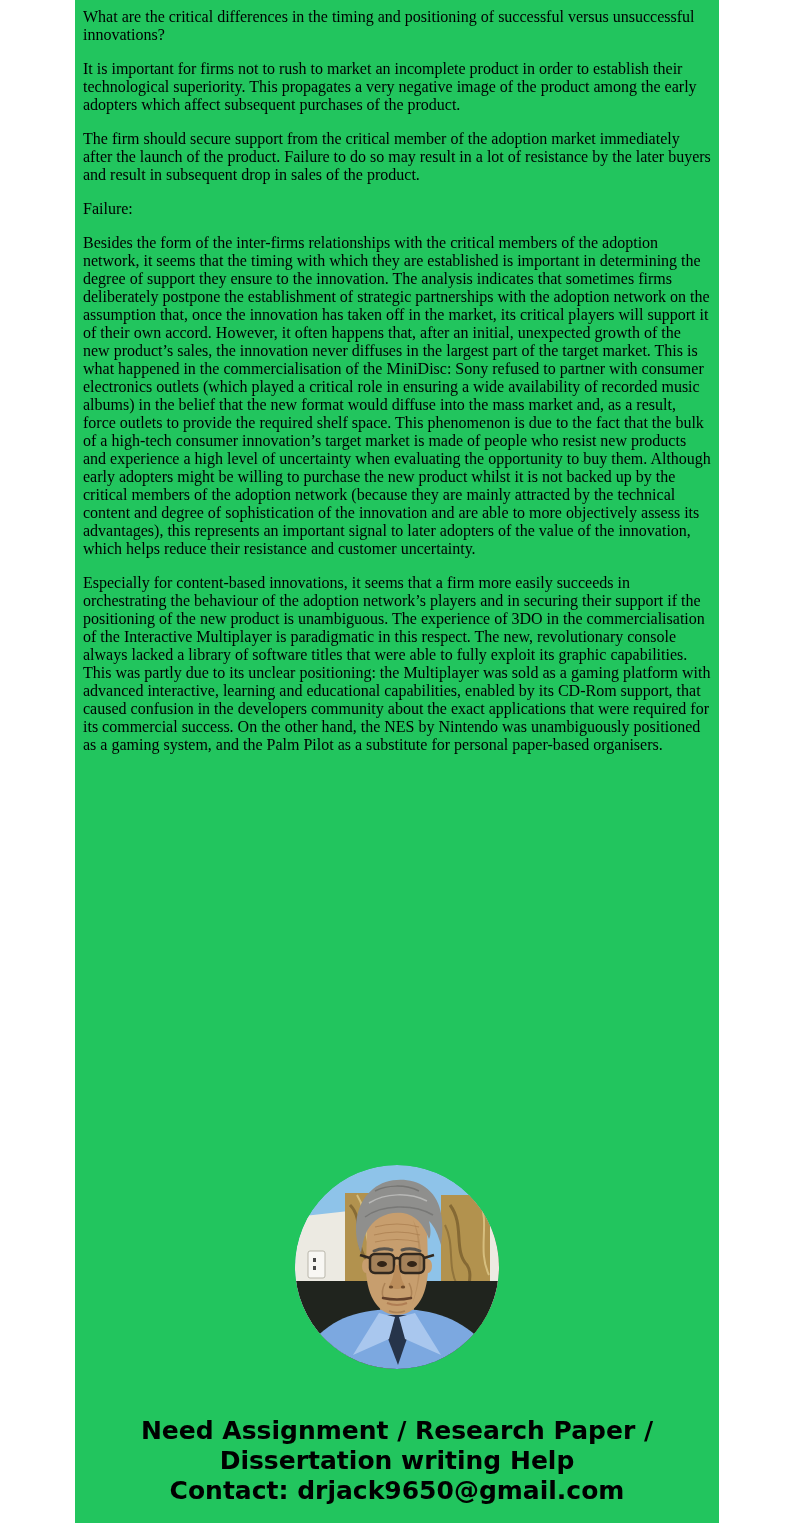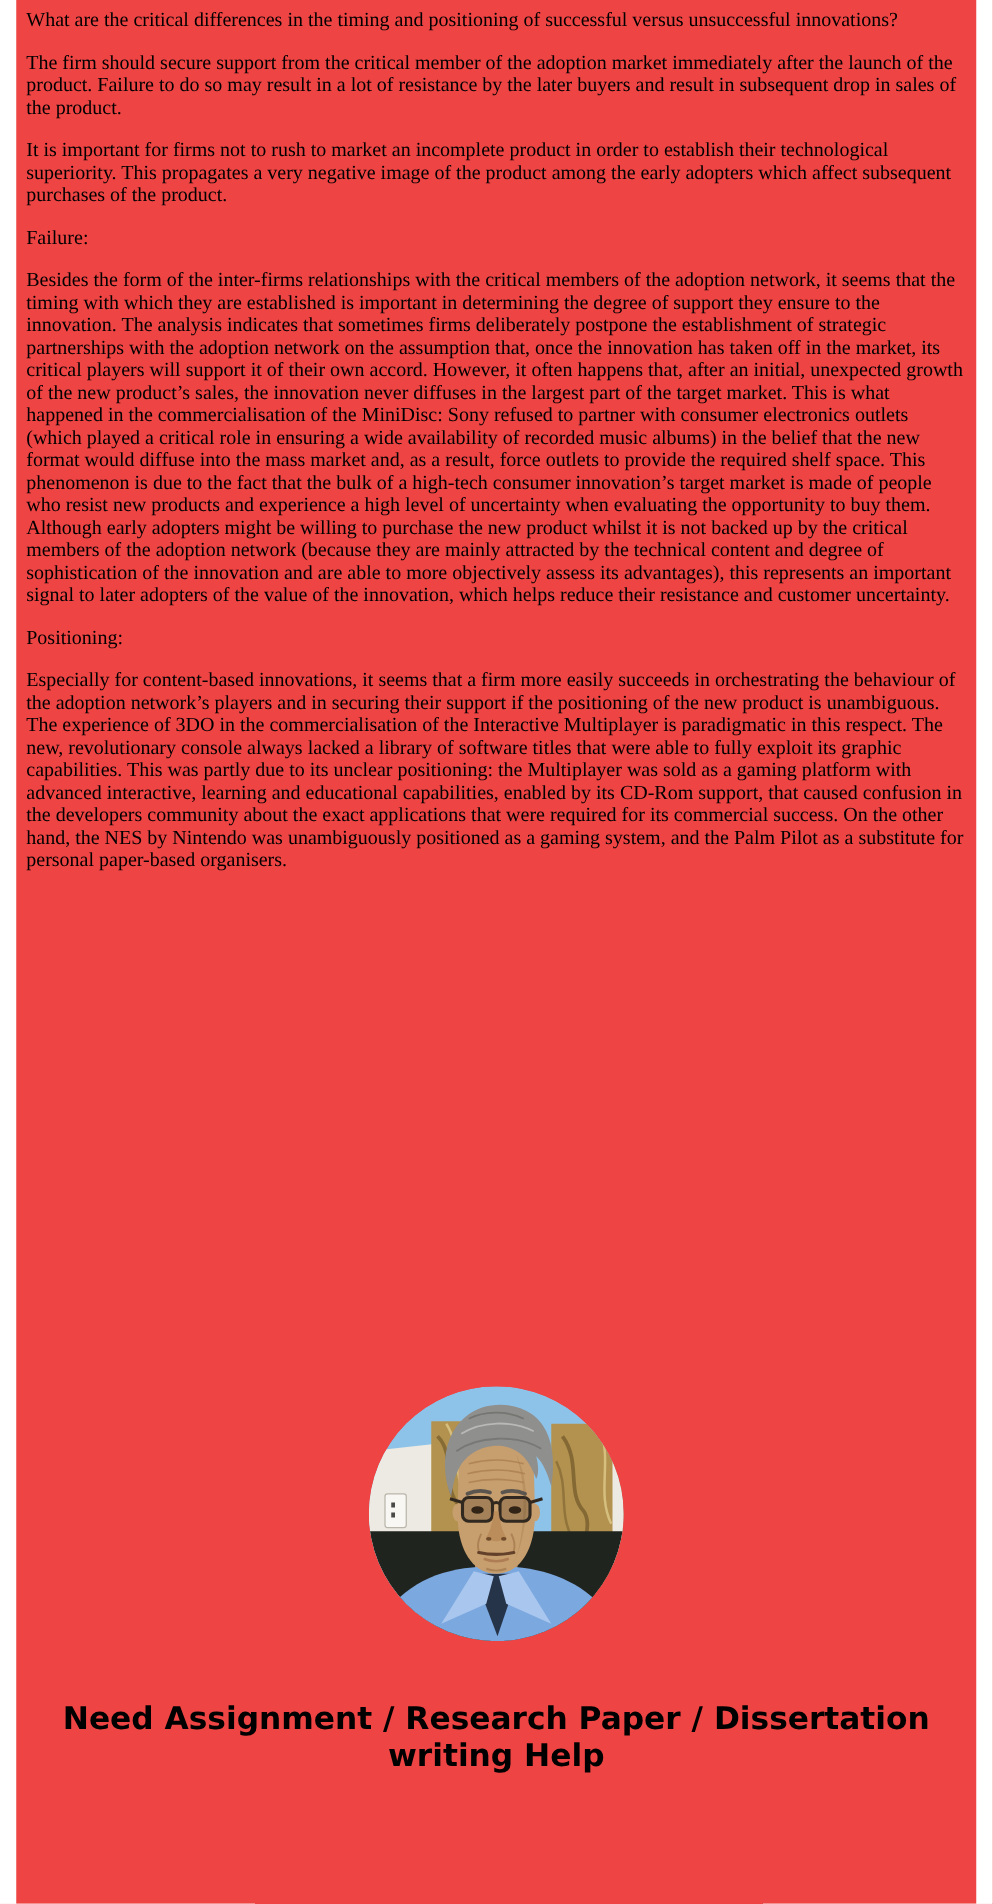--- a/index.html
+++ b/index.html
@@ -1,21 +1,21 @@
 <!DOCTYPE html>
 <html><head>
 <meta charset="utf-8">
 <style>
   html, body { margin: 0; padding: 0; background: #ffffff; }
   .page {
     position: relative;
-    width: 768px;
+    width: 644px;
     height: 1523px;
     margin: 0 auto;
-    background: #ef4444;
+    background: #22c55e;
     color: #000000;
     font-family: "Liberation Serif", serif;
     font-size: 16px;
     overflow: hidden;
   }
   .content { padding: 8px 8px 0 8px; }
   .content p {
     margin: 16px 0;
     line-height: 18px;
   }
@@ -50,25 +50,24 @@
     line-height: 30px;
     color: #000000;
   }
 </style>
 </head>
 <body>
 
 <div class="page">
   <div class="content">
     <p class="first">What are the critical differences in the timing and positioning of successful versus unsuccessful innovations?</p>
+    <p>It is important for firms not to rush to market an incomplete product in order to establish their technological superiority. This propagates a very negative image of the product among the early adopters which affect subsequent purchases of the product.</p>
     <p>The firm should secure support from the critical member of the adoption market immediately after the launch of the product. Failure to do so may result in a lot of resistance by the later buyers and result in subsequent drop in sales of the product.</p>
-    <p>It is important for firms not to rush to market an incomplete product in order to establish their technological superiority. This propagates a very negative image of the product among the early adopters which affect subsequent purchases of the product.</p>
     <p>Failure:</p>
     <p>Besides the form of the inter-firms relationships with the critical members of the adoption network, it seems that the timing with which they are established is important in determining the degree of support they ensure to the innovation. The analysis indicates that sometimes firms deliberately postpone the establishment of strategic partnerships with the adoption network on the assumption that, once the innovation has taken off in the market, its critical players will support it of their own accord. However, it often happens that, after an initial, unexpected growth of the new product’s sales, the innovation never diffuses in the largest part of the target market. This is what happened in the commercialisation of the MiniDisc: Sony refused to partner with consumer electronics outlets (which played a critical role in ensuring a wide availability of recorded music albums) in the belief that the new format would diffuse into the mass market and, as a result, force outlets to provide the required shelf space. This phenomenon is due to the fact that the bulk of a high-tech consumer innovation’s target market is made of people who resist new products and experience a high level of uncertainty when evaluating the opportunity to buy them. Although early adopters might be willing to purchase the new product whilst it is not backed up by the critical members of the adoption network (because they are mainly attracted by the technical content and degree of sophistication of the innovation and are able to more objectively assess its advantages), this represents an important signal to later adopters of the value of the innovation, which helps reduce their resistance and customer uncertainty.</p>
-    <p>Positioning:</p>
     <p>Especially for content-based innovations, it seems that a firm more easily succeeds in orchestrating the behaviour of the adoption network’s players and in securing their support if the positioning of the new product is unambiguous. The experience of 3DO in the commercialisation of the Interactive Multiplayer is paradigmatic in this respect. The new, revolutionary console always lacked a library of software titles that were able to fully exploit its graphic capabilities. This was partly due to its unclear positioning: the Multiplayer was sold as a gaming platform with advanced interactive, learning and educational capabilities, enabled by its CD-Rom support, that caused confusion in the developers community about the exact applications that were required for its commercial success. On the other hand, the NES by Nintendo was unambiguously positioned as a gaming system, and the Palm Pilot as a substitute for personal paper-based organisers.</p>
   </div>
 
   <div class="avatar-wrap">
     <div class="avatar">
       <svg viewBox="0 0 204 204" width="204" height="204" aria-hidden="true">
         <defs>
           <clipPath id="avclip">
               <circle cx="102" cy="102" r="102"></circle>
             </clipPath>
@@ -143,14 +142,15 @@
             <path d="M92,138 Q102,142 112,138" stroke="#a9744c" stroke-width="2" opacity="0.8"></path>
             <path d="M94,146 Q102,149 110,146" stroke="#9a7044" stroke-width="1.5" opacity="0.6"></path>
           </g>
         </g>
       </svg>
     </div>
   </div>
 
   <div class="footer-banner">
     <div>Need Assignment / Research Paper / Dissertation writing Help</div>
+    <div>Contact: drjack9650@gmail.com</div>
   </div>
 </div>
 
 </body></html>

